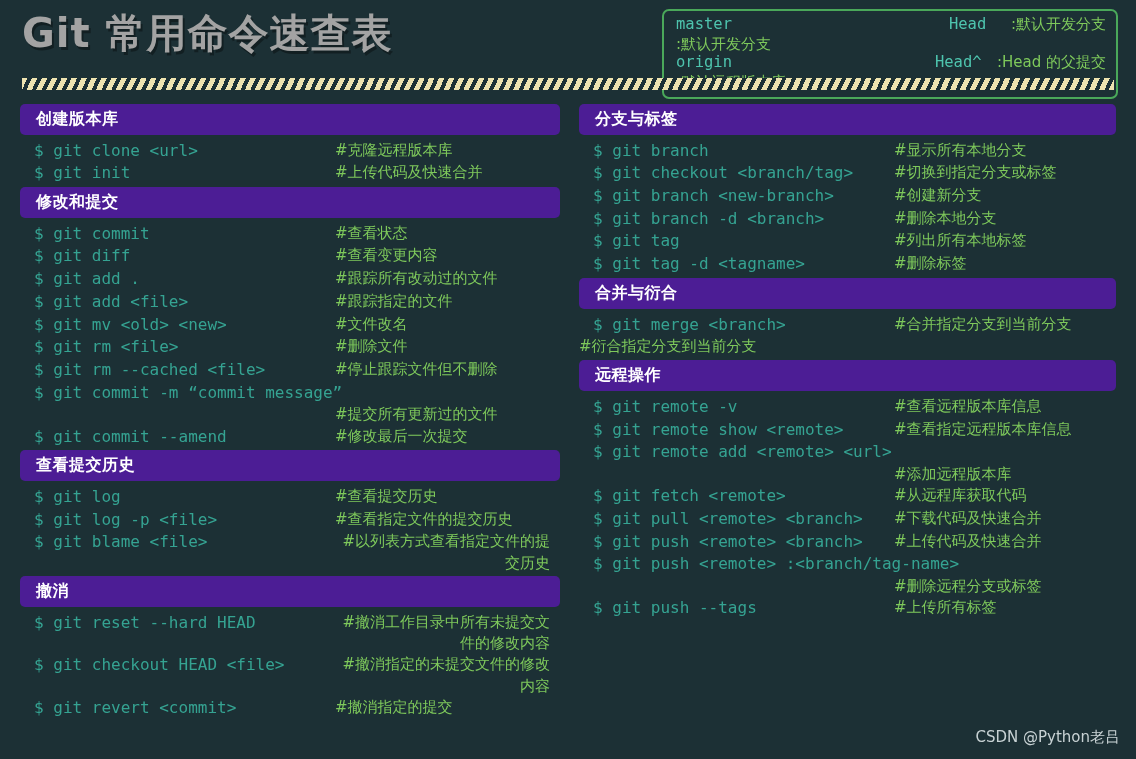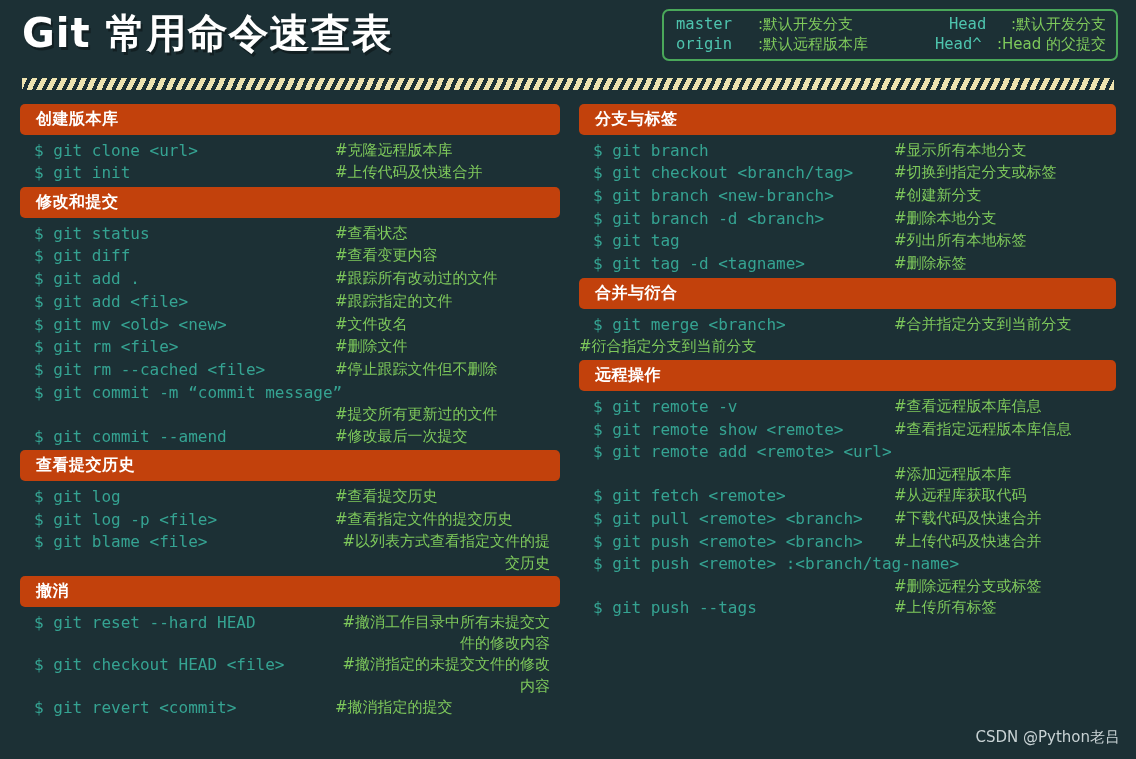--- a/index.html
+++ b/index.html
@@ -27,21 +27,21 @@
     position: relative;
     height: 70px;
   }
   .title {
     position: absolute;
     left: 22px;
     top: 6px;
     font-family: "DejaVu Sans", sans-serif;
     font-size: 40px;
     font-weight: bold;
-    color: #ffffff;
+    color: #a3a3a3;
     letter-spacing: 1px;
     text-shadow: 2px 3px 0 rgba(0,0,0,0.35);
     white-space: nowrap;
   }
   .legend {
     position: absolute;
     right: 18px;
     top: 9px;
     border: 2px solid #4aa85a;
     border-radius: 7px;
@@ -52,21 +52,21 @@
   .legend-row {
     display: flex;
     align-items: baseline;
     line-height: 1.26;
     white-space: nowrap;
   }
   .legend-cell {
     display: flex;
     align-items: baseline;
   }
-  .legend-cell.first { width: 274px; }
+  .legend-cell.first { width: 274px; flex-direction: column; }
   .legend-term {
     font-family: "DejaVu Sans Mono", monospace;
     font-size: 15.5px;
     color: #4ec4ae;
     display: inline-block;
   }
   .legend-term.w1 { width: 82px; }
   .legend-term.w2 { width: 62px; }
   .legend-desc {
     font-family: "DejaVu Sans", sans-serif;
@@ -97,21 +97,21 @@
     display: flex;
     gap: 19px;
     padding: 0 20px;
     box-sizing: border-box;
   }
   .col { width: 540px; }
   .col.right { width: 537px; }
 
   .section { margin-bottom: 2px; }
   .section-header {
-    background: #c2410c;
+    background: #4c1d95;
     border-radius: 5px;
     padding: 4px 0 5px 16px;
     color: #ffffff;
     font-size: 16px;
     font-weight: bold;
     font-family: "DejaVu Sans", sans-serif;
     letter-spacing: 0.5px;
     line-height: 1.35;
   }
   .rows { padding: 5px 0 0 0; }
@@ -202,21 +202,21 @@
             <div class="row">
               <span class="cmd">$ git init</span>
               <span class="note">#上传代码及快速合并</span>
             </div>
           </div>
         </div>
         <div class="section">
           <div class="section-header">修改和提交</div>
           <div class="rows">
             <div class="row">
-              <span class="cmd">$ git status</span>
+              <span class="cmd">$ git commit</span>
               <span class="note">#查看状态</span>
             </div>
             <div class="row">
               <span class="cmd">$ git diff</span>
               <span class="note">#查看变更内容</span>
             </div>
             <div class="row">
               <span class="cmd">$ git add .</span>
               <span class="note">#跟踪所有改动过的文件</span>
             </div>

